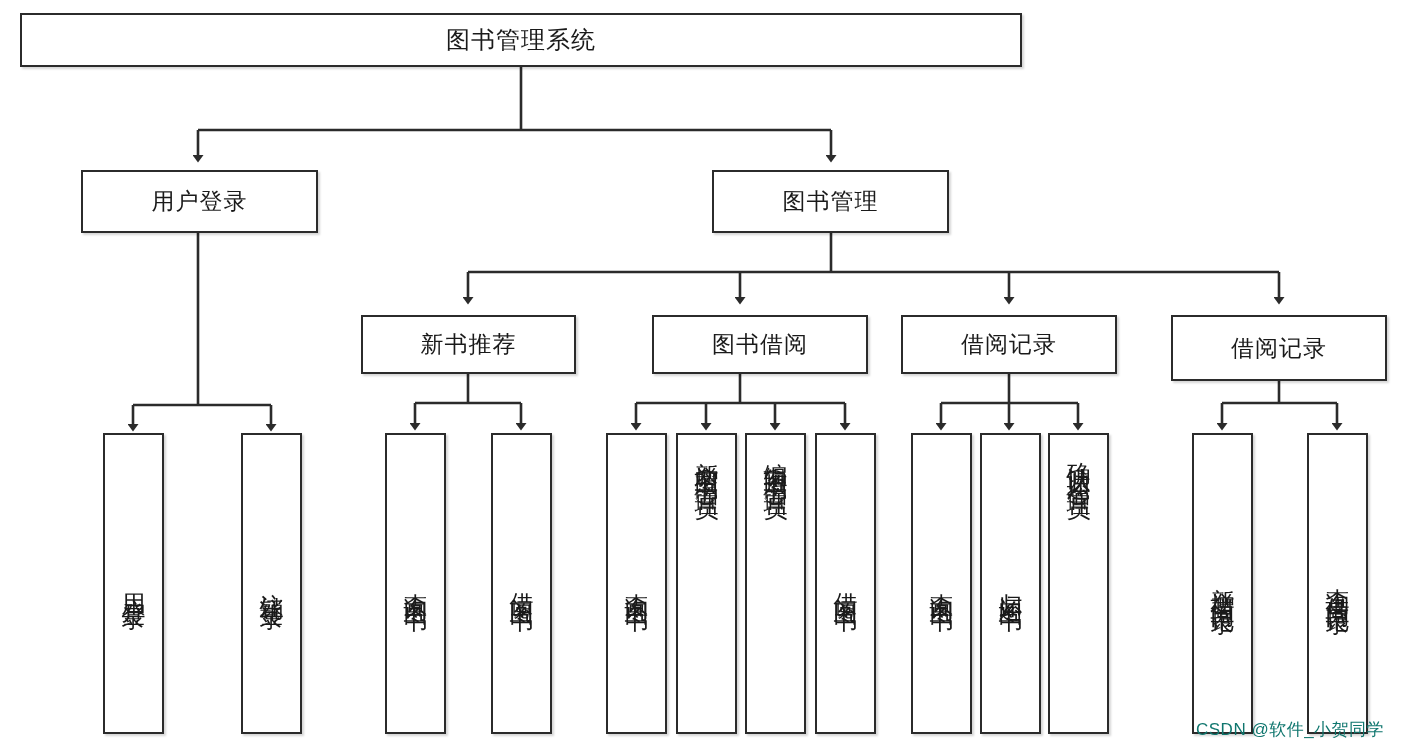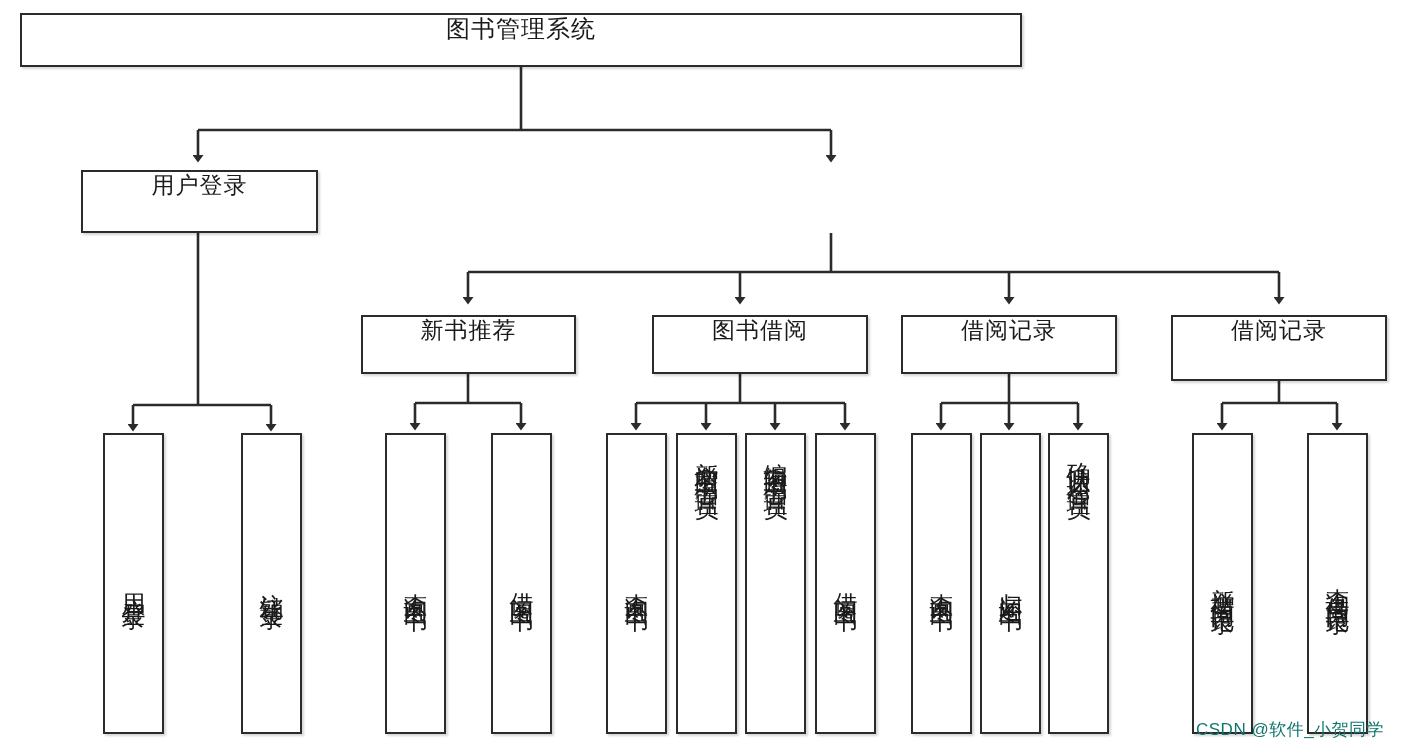--- a/index.html
+++ b/index.html
@@ -24,20 +24,21 @@
     width: 1405px;
     height: 747px;
     pointer-events: none;
   }
   .node {
     position: absolute;
     box-sizing: border-box;
     border: 2.5px solid #2b2b2b;
     background: #ffffff;
     display: flex;
+    align-items: center;
     justify-content: center;
     color: #1a1a1a;
     box-shadow: 2px 2px 2px rgba(0,0,0,0.16);
   }
   .node .label {
     font-size: 23px;
     line-height: 1.15;
     letter-spacing: 1px;
     white-space: nowrap;
   }
@@ -122,20 +123,23 @@
     </g>
   </svg>
 
   <div class="node root" style="left:20px; top:13px; width:1002px; height:54px;">
     <span class="label">图书管理系统</span>
   </div>
 
   <div class="node" style="left:81px; top:170px; width:237px; height:63px;">
     <span class="label">用户登录</span>
   </div>
+  <div class="node" style="left:712px; top:170px; width:237px; height:63px;">
+    <span class="label">图书管理</span>
+  </div>
 
   <div class="node" style="left:361px; top:315px; width:215px; height:59px;">
     <span class="label">新书推荐</span>
   </div>
   <div class="node" style="left:652px; top:315px; width:216px; height:59px;">
     <span class="label">图书借阅</span>
   </div>
   <div class="node" style="left:901px; top:315px; width:216px; height:59px;">
     <span class="label">借阅记录</span>
   </div>

